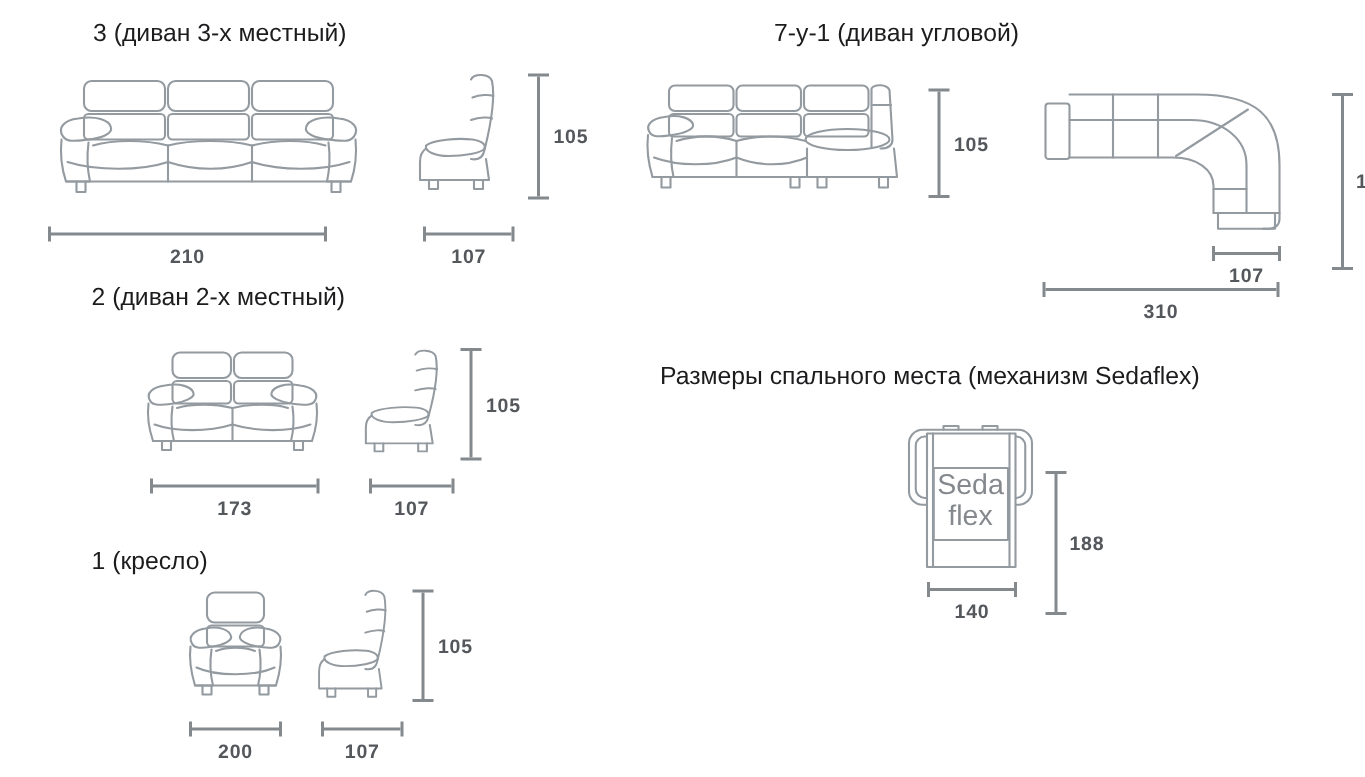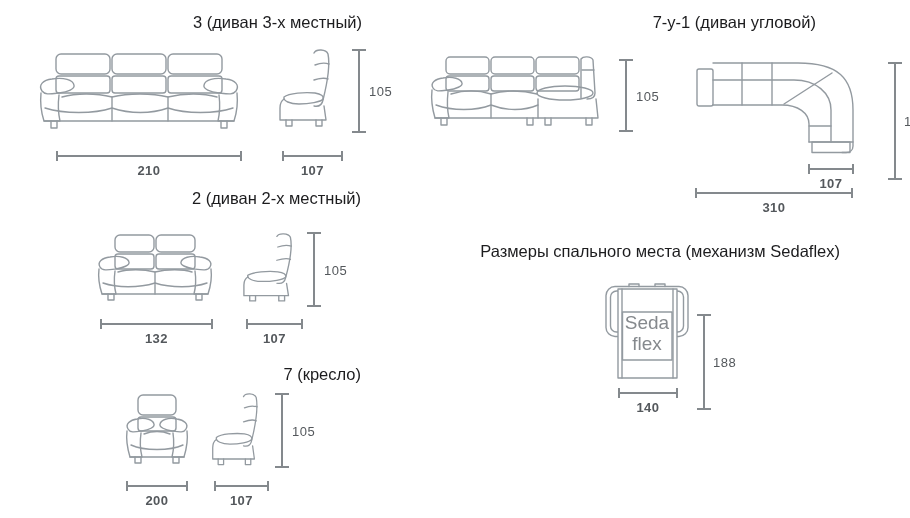--- a/index.html
+++ b/index.html
@@ -1,21 +1,21 @@
 <!DOCTYPE html>
 <html><head>
 <meta charset="utf-8">
 <style>
   html,body { margin:0; padding:0; background:#ffffff; }
   .canvas {
     position:relative; width:910px; height:518px; background:#ffffff;
     font-family:"Liberation Sans", sans-serif; overflow:hidden;
   }
   .fig-title {
-    position:absolute; text-align:right; font-size:16.5px; line-height:20px;
+    position:absolute; text-align:left; font-size:16.5px; line-height:20px;
     color:#1c1c1e; white-space:nowrap;
   }
   
   .hdim { position:absolute; }
   .hdim-line {
     position:relative; height:10px;
     border-left:2px solid #84898d; border-right:2px solid #84898d;
   }
   .hdim-line::after {
     content:""; position:absolute; left:0; right:0; top:4px;
@@ -30,21 +30,21 @@
   .vdim-line {
     position:absolute; left:0; top:0; bottom:0; width:14px;
     border-top:2px solid #84898d; border-bottom:2px solid #84898d;
   }
   .vdim-line::after {
     content:""; position:absolute; top:0; bottom:0; left:6px;
     border-left:2px solid #84898d;
   }
   .vdim-label {
     position:absolute; top:50%; transform:translateY(-50%);
-    font-size:13px; font-weight:normal; color:#54585c; letter-spacing:0.5px;
+    font-size:13px; font-weight:bold; color:#54585c; letter-spacing:0.5px;
   }
   svg.draw { position:absolute; overflow:visible; }
   .ln { fill:none; stroke:#939aa0; stroke-width:1.4; stroke-linejoin:round; stroke-linecap:round; }
   .lnf { fill:#ffffff; stroke:#939aa0; stroke-width:1.4; stroke-linejoin:round; }
   .sedaflex-text {
     font-family:"Liberation Sans", sans-serif; font-size:19px; fill:#85898d;
   }
 </style>
 </head>
 <body>
@@ -80,21 +80,21 @@
       <path d="M37,5 C39,0.8 49,1 51,6 C53,16 51,32 46,52 C45,57 42,59 37,58"></path>
       <path d="M38,17 C43,15 49,15 52,16"></path>
       <path d="M37,32 C43,30 49,30 51,31"></path>
       <path d="M7,49 C12,45 28,44 38,45 C44,46 47,48 46,51 C44,54 32,56 22,56 C13,56 6,53 7,49 Z"></path>
       <path d="M7,51 C4,53 3,56 3,60 L3,72 L49,72 L47,58"></path>
       <path d="M9,72 L9,78 L15,78 L15,72"></path>
       <path d="M39,72 L39,78 L45,78 L45,72"></path>
     </g>
   </svg>
 
-  <div class="hdim" style="left:56px;top:151px;width:186px">
+  <div class="hdim" style="left:32px;top:151px;width:186px">
     <div class="hdim-line"></div>
     <div class="hdim-label">210</div>
   </div>
   <div class="hdim" style="left:282px;top:151px;width:61px">
     <div class="hdim-line"></div>
     <div class="hdim-label">107</div>
   </div>
   <div class="vdim" style="left:352px;top:49px;height:84px">
     <div class="vdim-line"></div>
     <div class="vdim-label" style="left:17px">105</div>
@@ -188,21 +188,21 @@
       <path d="M37,32 C43,30 49,30 51,31"></path>
       <path d="M7,49 C12,45 28,44 38,45 C44,46 47,48 46,51 C44,54 32,56 22,56 C13,56 6,53 7,49 Z"></path>
       <path d="M7,51 C4,53 3,56 3,60 L3,72 L49,72 L47,58"></path>
       <path d="M9,72 L9,78 L15,78 L15,72"></path>
       <path d="M39,72 L39,78 L45,78 L45,72"></path>
     </g>
   </svg>
 
   <div class="hdim" style="left:100px;top:319px;width:113px">
     <div class="hdim-line"></div>
-    <div class="hdim-label">132</div>
+    <div class="hdim-label">173</div>
   </div>
   <div class="hdim" style="left:246px;top:319px;width:57px">
     <div class="hdim-line"></div>
     <div class="hdim-label">107</div>
   </div>
   <div class="vdim" style="left:307px;top:232px;height:75px">
     <div class="vdim-line"></div>
     <div class="vdim-label" style="left:17px">105</div>
   </div>
 
@@ -226,21 +226,21 @@
 
   <div class="vdim" style="left:697px;top:314px;height:96px">
     <div class="vdim-line"></div>
     <div class="vdim-label" style="left:16px">188</div>
   </div>
   <div class="hdim" style="left:618px;top:388px;width:60px">
     <div class="hdim-line"></div>
     <div class="hdim-label">140</div>
   </div>
 
-  <div class="fig-title" style="left:61px;top:364px;width:300px">7 (кресло)</div>
+  <div class="fig-title" style="left:61px;top:364px;width:300px">1 (кресло)</div>
 
   <svg class="draw" style="left:124px;top:393px" width="66" height="78" viewBox="0 0 66 78">
     <g class="ln">
       <rect x="14" y="2" width="38" height="20" rx="5"></rect>
       <rect x="14" y="24" width="38" height="14" rx="3"></rect>
       <path d="M4,36 C1,31 6,27 13,26 C22,24 29,27 30,31 C31,34 25,37 18,38 C11,39 6,40 4,36 Z"></path>
       <path d="M3,38 C2,46 3,54 6,64 L18,64 C16,56 16,47 17,40"></path>
       <path d="M62,36 C65,31 60,27 53,26 C44,24 37,27 36,31 C35,34 41,37 48,38 C55,39 60,40 62,36 Z"></path>
       <path d="M63,38 C64,46 63,54 60,64 L48,64 C50,56 50,47 49,40"></path>
       <path d="M20,41 C28,38 38,38 46,41"></path>

